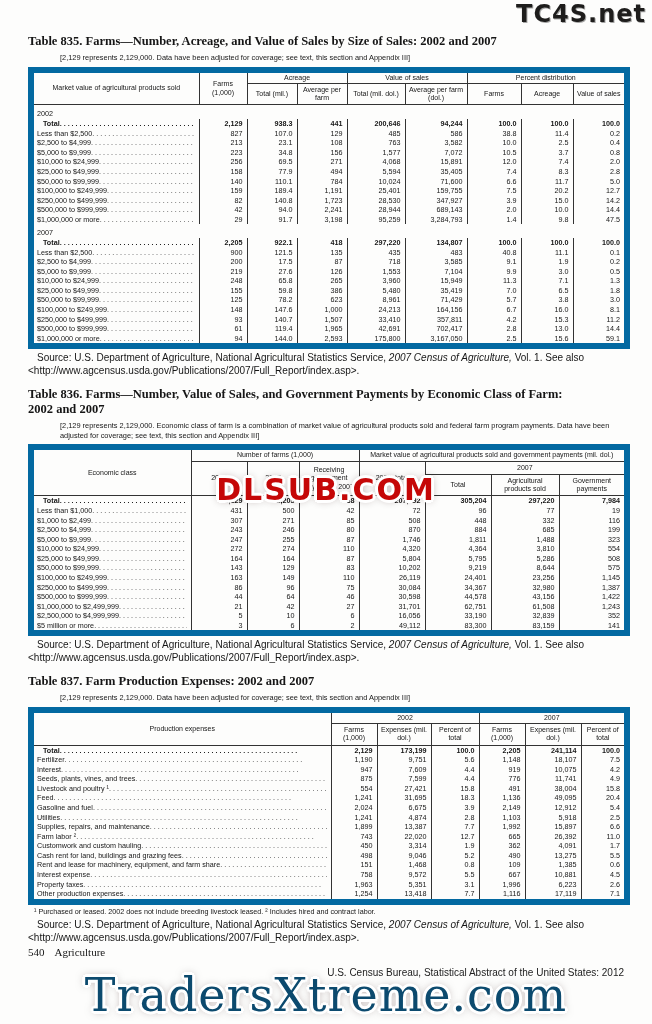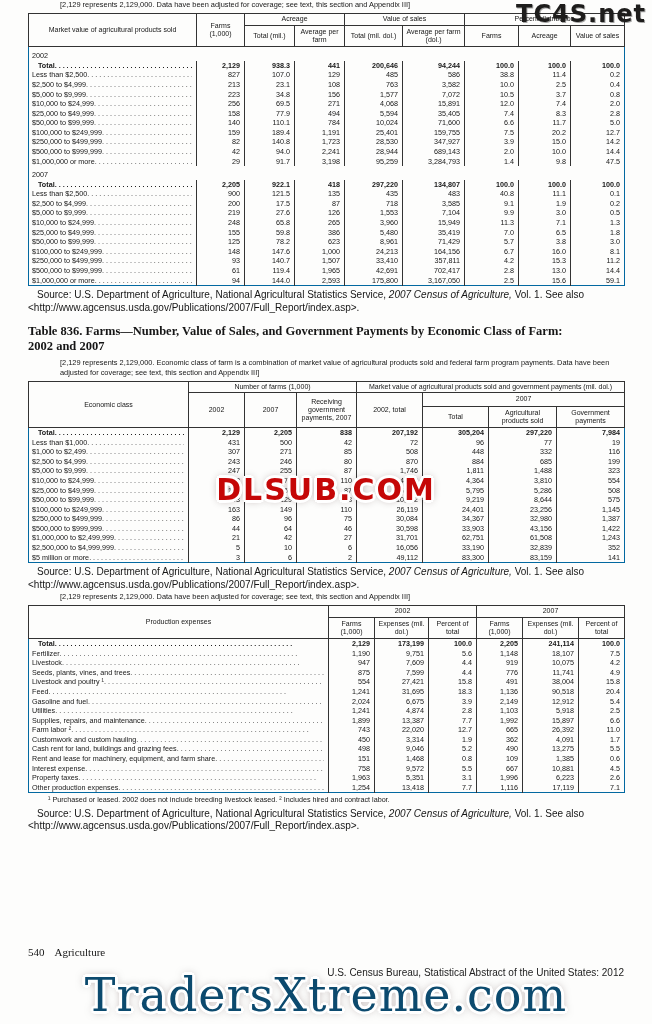--- a/index.html
+++ b/index.html
@@ -16,40 +16,40 @@
     font-size:12.5px; line-height:1.22; margin:9px 0 4px; max-width:545px;
   }
   .note { font-size:7.4px; line-height:1.28; margin:0 0 4px; max-width:590px;padding-left:32px; }
   .source {
     font-size:10px; line-height:1.28; margin:3px 0 0; text-indent:9px; max-width:585px;
   }
   .source i { font-style:italic; }
 
   table.datatable {
     border-collapse:collapse; table-layout:fixed; width:596px;
-    font-size:7.2px; border:1px solid #0369a1; margin-top:1px;
+    font-size:7.2px; border:6px solid #0369a1; margin-top:1px;
   }
   thead th {
     border:1px solid #333; font-weight:normal; text-align:center;
     padding:2px 2px; font-size:7px; line-height:1.18; vertical-align:middle;
   }
   thead th.grouphead { padding:1px 2px; }
   tbody td { border-left:1px solid #333; padding:0 4px 0 3px; line-height:1.33; vertical-align:bottom; }
   tbody td:first-child { border-left:0; }
   td.num { text-align:right; white-space:nowrap; }
   tr.bold td { font-weight:bold; }
   td.yearcell { padding:4px 0 0 3px; }
   td.stub .stubflex { display:flex; align-items:baseline; overflow:hidden; }
   td.stub .lab { white-space:nowrap; }
   td.stub.indent .lab { padding-left:6px; }
   td.stub .leader { flex:1 1 auto; overflow:hidden; white-space:nowrap; color:#222; }
   td.stub .leader::after {
     content:" . . . . . . . . . . . . . . . . . . . . . . . . . . . . . . . . . . . . . . . . . . . . . . . . . . . . . . . . . . . .";
   }
-  .footnote { font-size:7.2px; line-height:1.3; margin:2px 14px 0; text-indent:6px; }
+  .footnote { font-size:7.2px; line-height:1.3; margin:2px 0 0; text-indent:6px; }
 
   .pagefoot { position:absolute; left:28px; bottom:66px; font-family:"Liberation Serif", serif; font-size:11px; }
   .pagefoot .pageno { margin-right:10px;font-family:Liberation Serif, serif; }
   .imprint { position:absolute; right:28px; bottom:46px; font-size:10px; color:#222; }
 
   .wm { position:absolute; z-index:60; pointer-events:none; white-space:nowrap; }
   .wm-top {
     top:0px; right:6px;
     font-family:"DejaVu Sans", sans-serif; font-weight:bold;
     font-size:24px; letter-spacing:1px; color:#1e1d1c;
@@ -72,20 +72,21 @@
       -2px -2px 0 #fff, 2px -2px 0 #fff, -2px 2px 0 #fff, 2px 2px 0 #fff,
       -3px 0 0 #fff, 3px 0 0 #fff, 0 -3px 0 #fff, 0 3px 0 #fff,
       0 0 9px rgba(40,0,0,0.5);
   }
 </style>
 </head>
 <body>
 
 <div class="content">
 
+  <h2 class="tbl-title" style="margin-top:34px">Table 835. Farms—Number, Acreage, and Value of Sales by Size of Sales: 2002 and 2007</h2>
   <p class="note">[2,129 represents 2,129,000. Data have been adjusted for coverage; see text, this section and Appendix III]</p>
 
   <table class="datatable" id="t835">
     <colgroup>
       <col style="width:168px">
         <col style="width:48px">
         <col style="width:50px">
         <col style="width:50px">
       <col style="width:58px">
         <col style="width:62px">
@@ -663,21 +664,21 @@
           <td class="stub">
             <div class="stubflex">
               <span class="lab">$500,000 to $999,999</span>
               <span class="leader"></span>
             </div>
           </td>
           <td class="num">44</td>
           <td class="num">64</td>
           <td class="num">46</td>
           <td class="num">30,598</td>
-          <td class="num">33,903</td>
+          <td class="num">44,578</td>
           <td class="num">43,156</td>
           <td class="num">1,422</td>
         </tr>
         <tr>
           <td class="stub">
             <div class="stubflex">
               <span class="lab">$1,000,000 to $2,499,999</span>
               <span class="leader"></span>
             </div>
           </td>
@@ -717,20 +718,21 @@
           <td class="num">49,112</td>
           <td class="num">83,300</td>
           <td class="num">83,159</td>
           <td class="num">141</td>
         </tr>
       </tbody>
   </table>
 
   <p class="source"><span>Source: U.S. Department of Agriculture, National Agricultural Statistics Service, </span><i>2007 Census of Agriculture,</i><span> Vol. 1. See also &lt;http://www.agcensus.usda.gov/Publications/2007/Full_Report/index.asp&gt;.</span></p>
 
+  <h2 class="tbl-title">Table 837. Farm Production Expenses: 2002 and 2007</h2>
   <p class="note">[2,129 represents 2,129,000. Data have been adjusted for coverage; see text, this section and Appendix III]</p>
 
   <table class="datatable" id="t837">
     <colgroup>
       <col style="width:300px">
         <col style="width:46px">
         <col style="width:54px">
         <col style="width:48px">
       <col style="width:46px">
         <col style="width:56px">
@@ -776,21 +778,21 @@
           <td class="num">1,190</td>
           <td class="num">9,751</td>
           <td class="num">5.6</td>
           <td class="num">1,148</td>
           <td class="num">18,107</td>
           <td class="num">7.5</td>
         </tr>
         <tr>
           <td class="stub">
             <div class="stubflex">
-              <span class="lab">Livestock</span>
+              <span class="lab">Interest</span>
               <span class="leader"></span>
             </div>
           </td>
           <td class="num">947</td>
           <td class="num">7,609</td>
           <td class="num">4.4</td>
           <td class="num">919</td>
           <td class="num">10,075</td>
           <td class="num">4.2</td>
         </tr>
@@ -826,21 +828,21 @@
           <td class="stub">
             <div class="stubflex">
               <span class="lab">Feed</span>
               <span class="leader"></span>
             </div>
           </td>
           <td class="num">1,241</td>
           <td class="num">31,695</td>
           <td class="num">18.3</td>
           <td class="num">1,136</td>
-          <td class="num">90,518</td>
+          <td class="num">49,095</td>
           <td class="num">20.4</td>
         </tr>
         <tr>
           <td class="stub">
             <div class="stubflex">
               <span class="lab">Gasoline and fuel</span>
               <span class="leader"></span>
             </div>
           </td>
           <td class="num">2,024</td>

